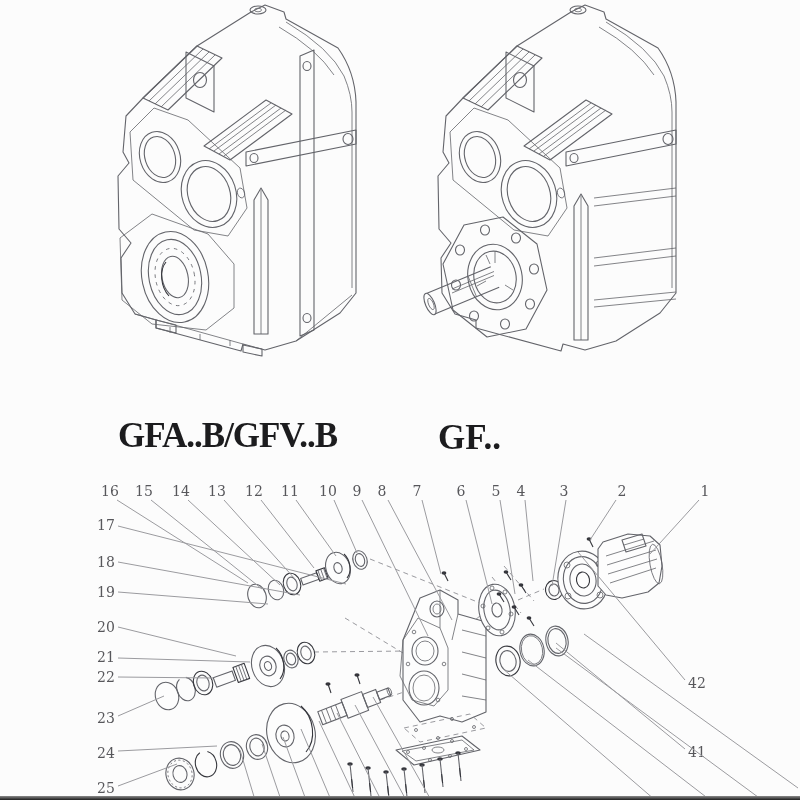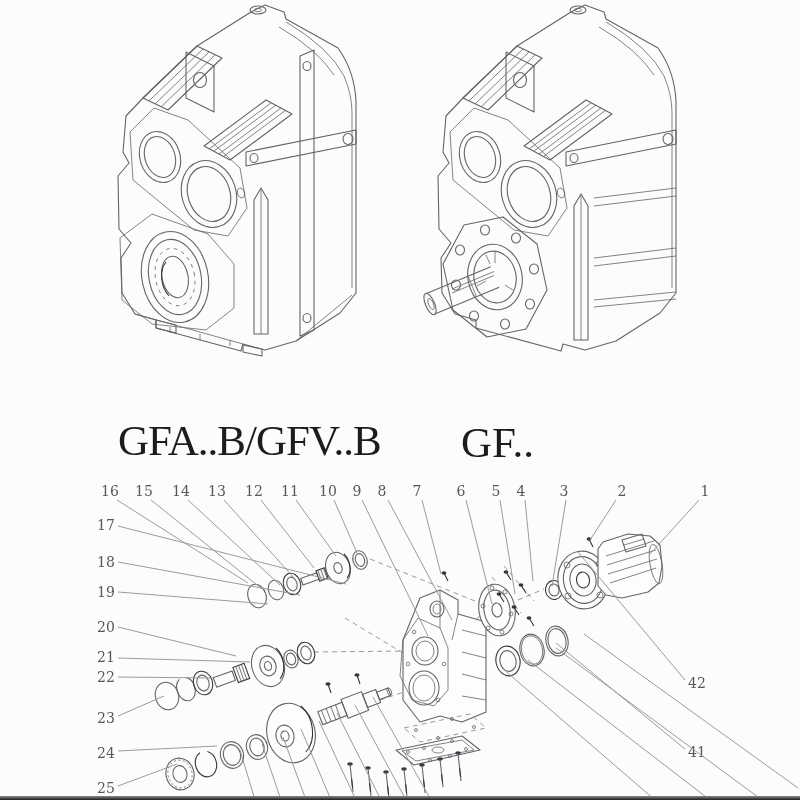--- a/index.html
+++ b/index.html
@@ -11,22 +11,22 @@
          font-family:"Liberation Serif",serif;}
   svg{position:absolute;left:0;top:0;}
   .art{stroke:var(--line);fill:none;stroke-width:1.1;stroke-linejoin:round;}
   .artf{stroke:var(--line);fill:#fdfdfd;stroke-width:1.1;stroke-linejoin:round;}
   .thin{stroke-width:0.8;}
   .dk{stroke:var(--dark);}
   .dkf{fill:var(--dark);stroke:none;}
   .dash{stroke:#8f8f94;fill:none;stroke-width:0.9;stroke-dasharray:5 4;}
   .leader{stroke:var(--leader);stroke-width:1;fill:none;}
   .num{font-family:"DejaVu Serif",serif;font-size:14px;fill:var(--number);text-anchor:middle;}
-  .caption{position:absolute;color:var(--caption);font-weight:normal;
-           font-family:"Liberation Serif",serif;font-size:43px;letter-spacing:-1px;text-align:right;}
+  .caption{position:absolute;color:var(--caption);font-weight:bold;
+           font-family:"Liberation Serif",serif;font-size:35px;letter-spacing:-1px;text-align:left;}
   .caption-left{left:118px;top:416px;width:240px;}
   .caption-right{left:438px;top:418px;width:96px;letter-spacing:0;}
   .bottom-edge{position:absolute;left:0;bottom:0;width:800px;height:4px;
                background:linear-gradient(#8a8a8a,#1c1c1c);}
 </style>
 </head>
 <body>
 
 <div class="stage">
 

